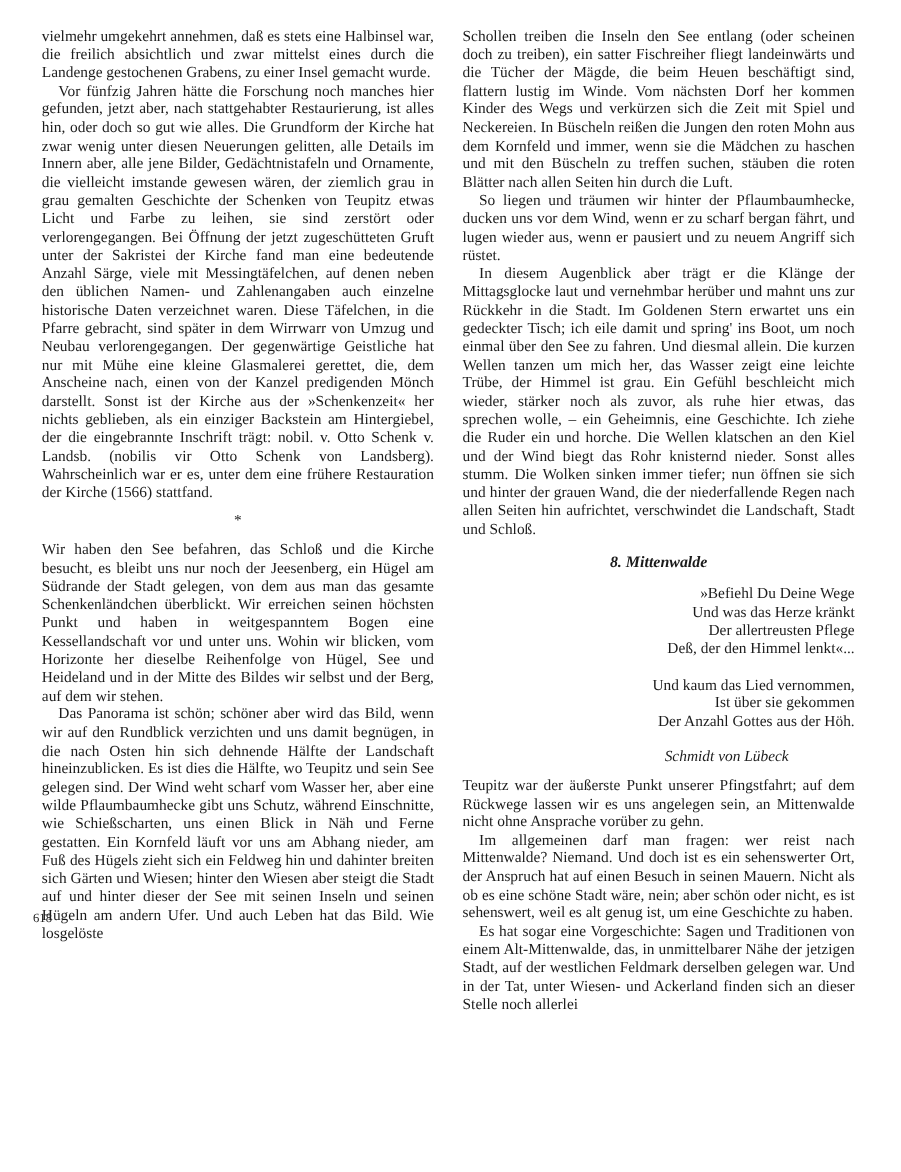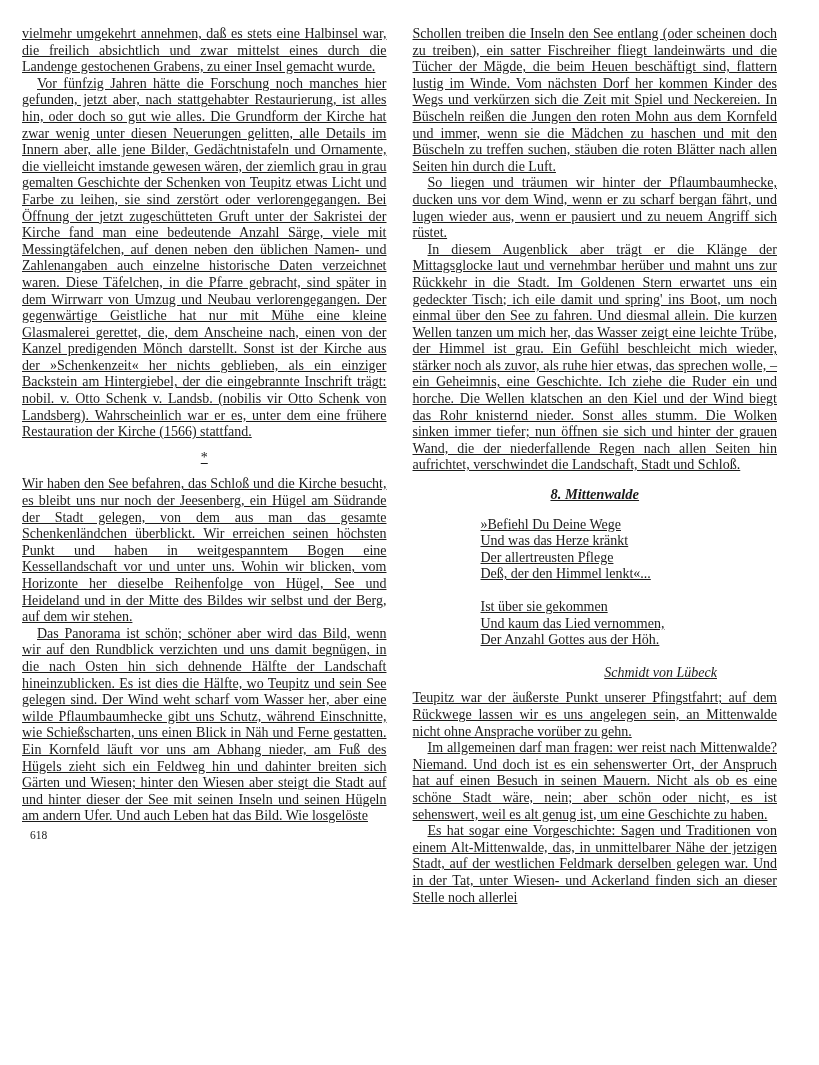--- a/index.html
+++ b/index.html
@@ -12,22 +12,21 @@
     background: #ffffff;
     font-family: "Liberation Serif", "DejaVu Serif", serif;
     color: #1b1b1b;
     overflow: hidden;
   }
   .page {
     position: relative;
     box-sizing: border-box;
     width: 819px;
     height: 853px;
-    padding: 26px 42px 12px 22px;
-    text-decoration: underline;
+    padding: 26px 42px 12px 38px;
   }
   .columns {
     display: flex;
     gap: 26px;
   }
   .column {
     flex: 1 1 0;
     font-size: 14px;
     line-height: 16.6px;
     text-align: justify;
@@ -55,20 +54,21 @@
   }
   .poem {
     margin: 0 0 9px 68px;
     text-align: left;
   }
   .stanza {
     margin-bottom: 16px;
   }
   .poem-line {
     white-space: nowrap;
+    text-align: right;
   }
   .attribution {
     font-style: italic;
     text-align: right;
     padding-right: 60px;
     margin-bottom: 9px;
   }
   .page-number {
     position: absolute;
     left: 30px;
@@ -99,22 +99,22 @@
       <div class="section-heading">8. Mittenwalde</div>
 
       <div class="poem">
         <div class="stanza">
           <div class="poem-line">»Befiehl Du Deine Wege</div>
           <div class="poem-line">Und was das Herze kränkt</div>
           <div class="poem-line">Der allertreusten Pflege</div>
           <div class="poem-line">Deß, der den Himmel lenkt«...</div>
         </div>
         <div class="stanza">
+          <div class="poem-line">Und kaum das Lied vernommen,</div>
           <div class="poem-line">Ist über sie gekommen</div>
-          <div class="poem-line">Und kaum das Lied vernommen,</div>
           <div class="poem-line">Der Anzahl Gottes aus der Höh.</div>
         </div>
       </div>
       <div class="attribution">Schmidt von Lübeck</div>
 
       <p class="noindent">Teupitz war der äußerste Punkt unserer Pfingstfahrt; auf dem Rückwege lassen wir es uns angelegen sein, an Mittenwalde nicht ohne Ansprache vorüber zu gehn.</p>
       <p>Im allgemeinen darf man fragen: wer reist nach Mittenwalde? Niemand. Und doch ist es ein sehenswerter Ort, der Anspruch hat auf einen Besuch in seinen Mauern. Nicht als ob es eine schöne Stadt wäre, nein; aber schön oder nicht, es ist sehenswert, weil es alt genug ist, um eine Geschichte zu haben.</p>
       <p>Es hat sogar eine Vorgeschichte: Sagen und Traditionen von einem Alt-Mittenwalde, das, in unmittelbarer Nähe der jetzigen Stadt, auf der westlichen Feldmark derselben gelegen war. Und in der Tat, unter Wiesen- und Ackerland finden sich an dieser Stelle noch allerlei</p>
     </div>
 

